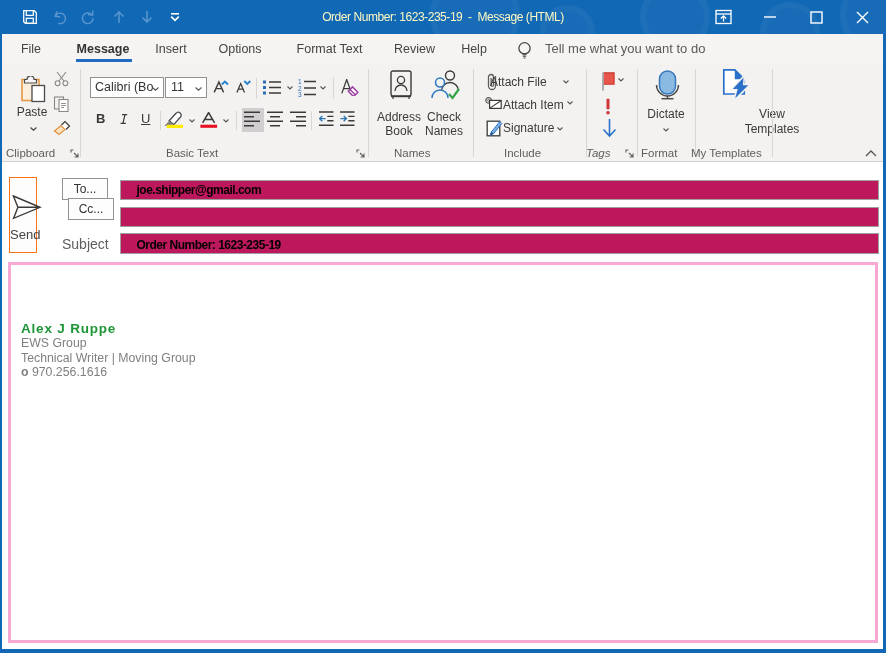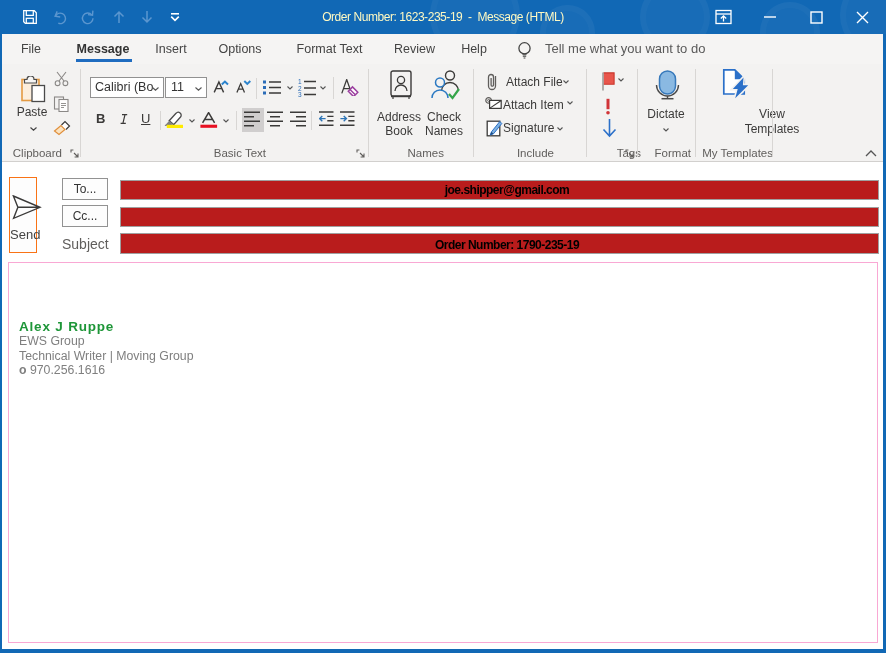--- a/index.html
+++ b/index.html
@@ -14,32 +14,32 @@
   text-align:center; color:#fef9c3; font-size:12px; letter-spacing:-0.45px; }
 .circ { position:absolute; border-radius:50%; background:rgba(255,255,255,0.03); border:6px solid rgba(255,255,255,0.025); }
 
 .tabrow { position:absolute; left:0; top:34px; width:881px; height:30px; background:#f5f4f3; }
 .tab { position:absolute; top:0; height:30px; line-height:30px; font-size:12.5px; color:#444; text-align:center; }
 .tab.sel { color:#333; font-weight:bold; }
 .tab-underline { position:absolute; background:#1f6cc0; height:2.5px; top:25px; }
 
 .ribbon { position:absolute; left:0; top:64px; width:881px; height:98px; background:#f3f2f1; border-bottom:1px solid #d2d0ce; }
 .vsep { position:absolute; top:5px; height:88px; width:1px; background:#d8d6d4; }
-.glabel { position:absolute; top:83px; font-size:11.5px; color:#605e5c; text-align:right; }
+.glabel { position:absolute; top:83px; font-size:11.5px; color:#605e5c; text-align:left; }
 .launcher { position:absolute; top:85px; width:10px; height:10px; }
 .rbtxt { font-size:12px; color:#3b3a39; }
 
 .hdr { position:absolute; left:0; top:162px; width:881px; height:100px; background:#fff; }
 .sendbtn { position:absolute; left:7px; top:15px; width:28px; height:76px; background:#fdfdfd; border:1px solid #f97316; text-align:center; }
 .fieldbtn { position:absolute; left:60px; width:46px; height:22px; background:#fdfdfd; border:1px solid #929292;
   font-size:12px; color:#333; text-align:center; line-height:20px; }
-.field { position:absolute; left:117.5px; width:759px; height:21px; background:#b91c1c; border:1px solid #a0a0a0;
-  font-size:12px; font-weight:600; color:#000; line-height:19px; padding-left:16px; letter-spacing:-0.5px;text-align:center; }
-
-.bodyarea { position:absolute; left:6px; top:262px; width:870px; height:381px; background:#fff; border:1px solid #f9a8d4; }
+.field { position:absolute; left:117.5px; width:759px; height:21px; background:#be185d; border:1px solid #a0a0a0;
+  font-size:12px; font-weight:600; color:#000; line-height:19px; padding-left:16px; letter-spacing:-0.5px; }
+
+.bodyarea { position:absolute; left:6px; top:262px; width:870px; height:381px; background:#fff; border:3px solid #f9a8d4; }
 .sig { position:absolute; left:10px; top:56px; font-size:12.3px; color:#7f7f7f; line-height:14.7px; }
 .sig .name { color:#1e9638; font-weight:bold; font-size:13.5px; line-height:15px; letter-spacing:0.8px; }
 </style>
 </head>
 <body>
 <div class="win">
 
   <div class="titlebar">
     <div class="circ" style="left:430px; top:-30px; width:90px; height:90px;"></div>
     <div class="circ" style="left:540px; top:5px;  width:55px; height:55px;"></div>
@@ -262,21 +262,21 @@
       <path d="M1 29 a8 8 0 0 1 16 0" fill="#f3f2f1" stroke="#2b79c2" stroke-width="1.5"></path>
       <path d="M18 25 l3.5 4 L28 20" fill="none" stroke="#35a54a" stroke-width="2.2"></path>
     </svg>
     <div class="rbtxt" style="position:absolute;left:414.5px;top:46px;width:55px;text-align:center;line-height:14px;">Check<br>Names</div>
     <div class="glabel" style="left:392px;width:50px;">Names</div>
     <div class="vsep" style="left:471px;"></div>
 
     <svg style="position:absolute;left:484px;top:8px;" width="12" height="19" viewBox="0 0 12 19">
       <path d="M9.5 4 v10 a3.5 3.5 0 0 1 -7 0 V5 a2.5 2.5 0 0 1 5 0 v8 a1.2 1.2 0 0 1 -2.4 0 V6" fill="none" stroke="#605e5c" stroke-width="1.3"></path>
     </svg>
-    <div class="rbtxt" style="position:absolute;left:504px;top:11px;">Attach File</div>
+    <div class="rbtxt" style="position:absolute;left:488px;top:11px;">Attach File</div>
     <svg style="position:absolute;left:561px;top:15.6px;" width="6" height="4" viewBox="0 0 6 4">
         <path d="M0.5 0.5 L3 3 L5.5 0.5" fill="none" stroke="#555" stroke-width="1.1"></path>
       </svg>
     <svg style="position:absolute;left:483px;top:33px;" width="17" height="12" viewBox="0 0 17 12">
       <circle cx="3.6" cy="3.4" r="2.8" fill="none" stroke="#605e5c" stroke-width="1.2"></circle>
       <circle cx="3.6" cy="3.4" r="1" fill="none" stroke="#605e5c" stroke-width="0.9"></circle>
       <rect x="4.6" y="3.4" width="11.6" height="8" fill="#fff" stroke="#3b3a39" stroke-width="1.2"></rect>
       <path d="M4.9 11.1 L15.9 3.7" stroke="#3b3a39" stroke-width="1.1"></path>
     </svg>
     <div class="rbtxt" style="position:absolute;left:501px;top:34px;">Attach Item</div>
@@ -302,21 +302,21 @@
     <svg style="position:absolute;left:616px;top:14px;" width="6" height="4" viewBox="0 0 6 4">
         <path d="M0.5 0.5 L3 3 L5.5 0.5" fill="none" stroke="#555" stroke-width="1.1"></path>
       </svg>
     <svg style="position:absolute;left:602px;top:33.5px;" width="8" height="17" viewBox="0 0 8 17">
       <path d="M4 0.8 v10.4" stroke="#d13438" stroke-width="3"></path>
       <circle cx="4" cy="14.8" r="1.8" fill="#d13438"></circle>
     </svg>
     <svg style="position:absolute;left:599.5px;top:53.5px;" width="15" height="20" viewBox="0 0 15 20">
       <path d="M7.5 1 v16 M1.5 11.5 L7.5 18 L13.5 11.5" fill="none" stroke="#2b70c9" stroke-width="1.6"></path>
     </svg>
-    <div class="glabel" style="left:605px;width:34px;">Tags</div>
+    <div class="glabel" style="left:584px;width:34px;font-style:italic;">Tags</div>
     <svg class="launcher" style="left:623px;" width="10" height="10" viewBox="0 0 10 10">
       <path d="M1 3.4 V1 h2.4 M4 4 L8 8 M8 4.6 V8 H4.6" fill="none" stroke="#605e5c" stroke-width="1.1"></path>
     </svg>
     <div class="vsep" style="left:635px;"></div>
 
     <svg style="position:absolute;left:652.5px;top:6px;" width="25" height="30" viewBox="0 0 25 30">
       <rect x="4.5" y="1" width="16" height="23" rx="8" fill="#8ab9e2" stroke="#3779bb" stroke-width="1.5"></rect>
       <path d="M1.5 15 a11 11 0 0 0 22 0" fill="none" stroke="#4a4a4a" stroke-width="1.4"></path>
       <path d="M12.5 26 v2" stroke="#4a4a4a" stroke-width="1.4"></path>
       <path d="M6.5 28.7 h12" stroke="#4a4a4a" stroke-width="1.5"></path>
@@ -344,25 +344,25 @@
   </div>
 
   <div class="hdr">
     <div class="sendbtn">
       <svg style="position:absolute;left:2px;top:17px;" width="30" height="25" viewBox="0 0 30 25">
         <path d="M1.4 1 L28 12.3 L1.6 23.3 L5.9 12.3 Z M5.9 12.3 L28 12.3" fill="none" stroke="#3b3a39" stroke-width="1.4"></path>
       </svg>
       <div style="position:absolute;left:0;top:49px;width:100%;font-size:13px;color:#444;">Send</div>
     </div>
     <div class="fieldbtn" style="top:16px;">To...</div>
-    <div class="fieldbtn" style="top:43px;">Cc...</div>
+    <div class="fieldbtn" style="top:36px;margin-left:6px;">Cc...</div>
     <div style="position:absolute; left:60px; top:74px; font-size:14px; color:#605e5c;">Subject</div>
     <div class="field" style="top:18px; height:20px;">joe.shipper@gmail.com</div>
     <div class="field" style="top:45px; height:20px;"></div>
-    <div class="field" style="top:71px; letter-spacing:-0.5px; line-height:23px;">Order Number: 1790-235-19</div>
+    <div class="field" style="top:71px; letter-spacing:-0.5px; line-height:23px;">Order Number: 1623-235-19</div>
   </div>
 
   <div class="bodyarea">
     <div class="sig">
       <div class="name">Alex J Ruppe</div>
       <div>EWS Group</div>
       <div>Technical Writer | Moving Group</div>
       <div><b>o</b> 970.256.1616</div>
     </div>
   </div>

